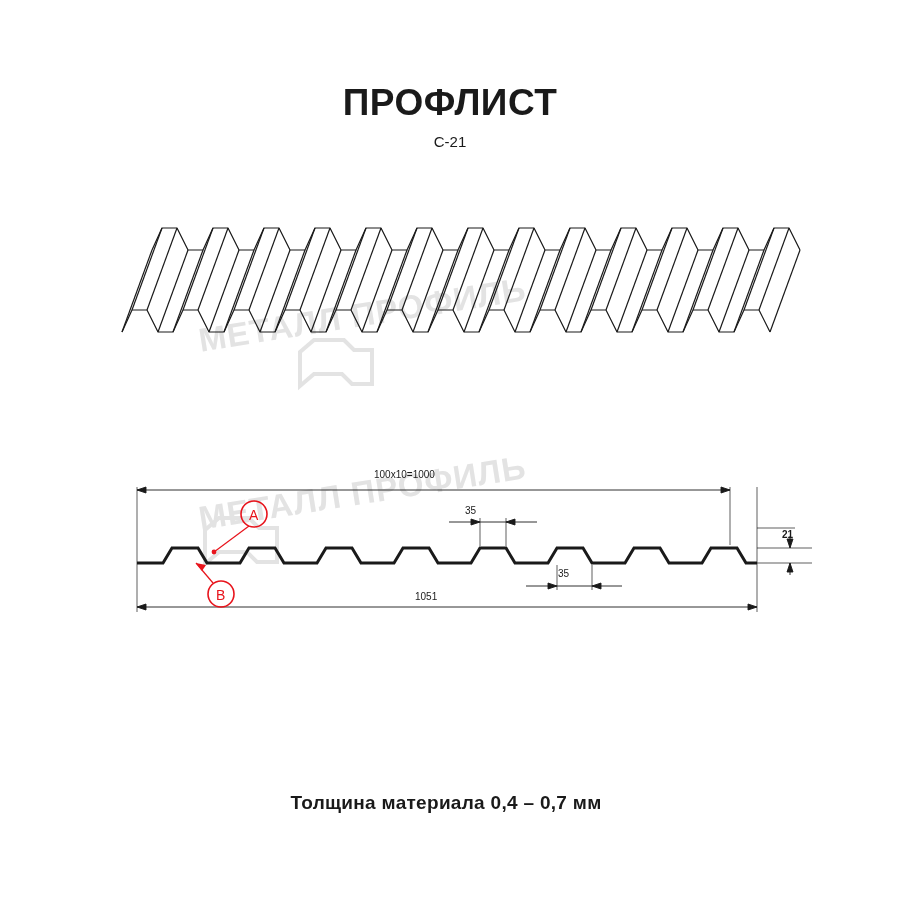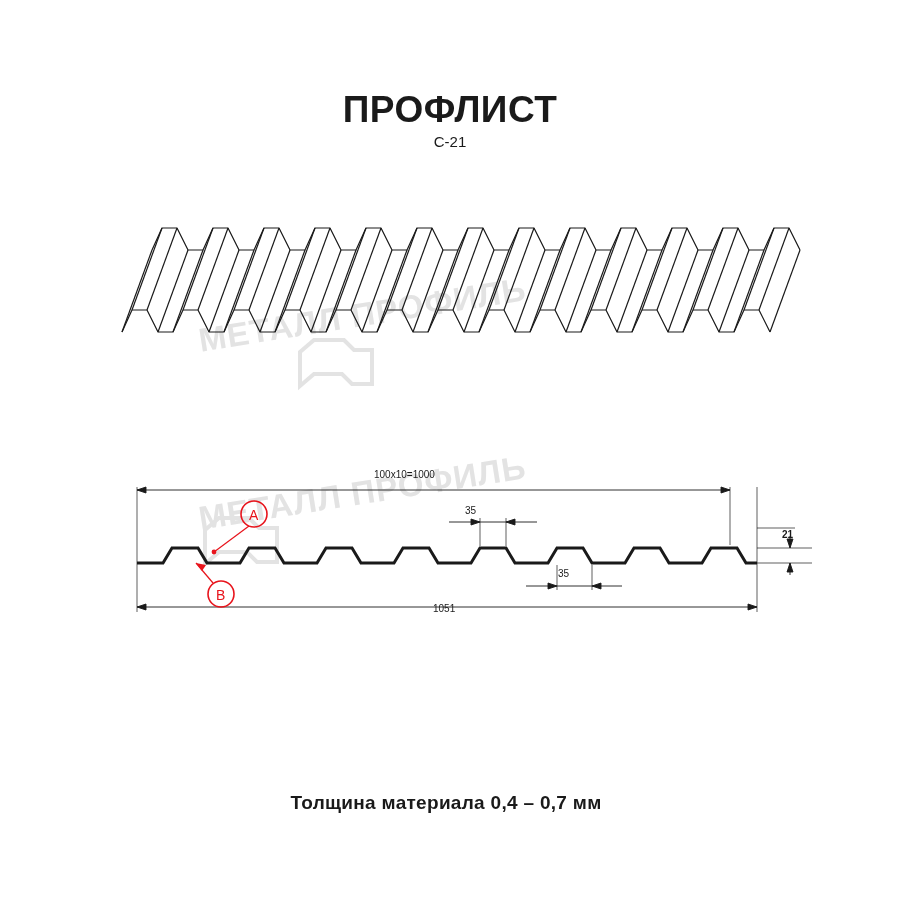--- a/index.html
+++ b/index.html
@@ -21,21 +21,21 @@
     width: 900px;
     height: 900px;
   }
   .title {
     position: absolute;
     left: 0;
     right: 0;
     text-align: center;
   }
   #title-main {
-    top: 89px;
+    top: 82px;
     font-size: 37px;
     font-weight: bold;
     letter-spacing: 0.5px;
   }
   #title-sub {
     top: 133px;
     font-size: 15px;
   }
   #footer-note {
     position: absolute;
@@ -252,20 +252,20 @@
         <circle cx="221" cy="594" r="13"></circle>
         <path d="M213 583 L196 563" stroke-width="1.2"></path>
         <path d="M196 563 l10 2 l-4 6 z" fill="#e8141c" stroke="none"></path>
       </g>
     </g>
   </svg>
 
   <div class="dim-label" style="left:374px; top:469px;">100х10=1000</div>
   <div class="dim-label" style="left:465px; top:505px;">35</div>
   <div class="dim-label" style="left:558px; top:568px;">35</div>
-  <div class="dim-label" style="left:433px; top:591px;margin-top:12px;">1051</div>
+  <div class="dim-label" style="left:415px; top:591px;">1051</div>
   <div class="dim-label" style="left:782px; top:529px;font-weight:bold;">21</div>
 
   <div class="callout-letter" style="left:249px; top:507px;">A</div>
   <div class="callout-letter" style="left:216px; top:587px;">B</div>
 
   <div id="footer-note">Толщина материала 0,4 – 0,7 мм</div>
 </div>
 
 </body></html>

